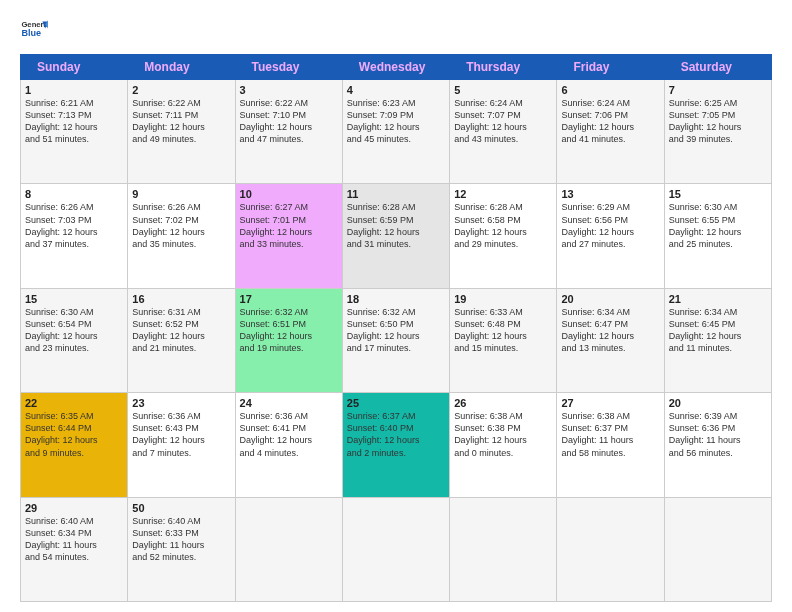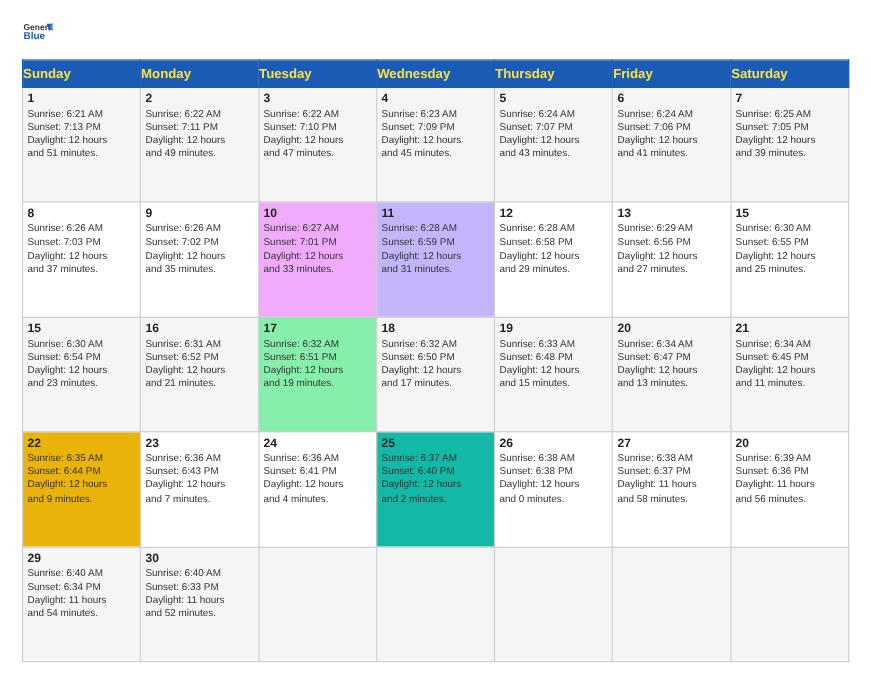--- a/index.html
+++ b/index.html
@@ -47,24 +47,24 @@
     }
     .calendar {
       flex: 1;
       border: 1px solid #ccc;
       border-collapse: collapse;
       width: 100%;
       table-layout: fixed;
     }
     .calendar thead tr th {
       background: #1a5bb5;
-      color: #fde047;
+      color: #f0abfc;
       font-size: 12px;
       font-weight: bold;
-      padding: 5px 0;
+      padding: 5px 16px;
       text-align: left;
       border: 1px solid #1a5bb5;
     }
     .calendar tbody tr td {
       vertical-align: top;
       font-size: 9.5px;
       color: #222;
       padding: 4px 4px;
       border: 1px solid #ccc;
       height: 80px;
@@ -163,21 +163,21 @@
             <div class="cell-text">Sunrise: 6:26 AM<br>Sunset: 7:03 PM<br>Daylight: 12 hours<br>and 37 minutes.</div>
           </td>
           <td style="background: rgb(255, 255, 255);">
             <span class="day-num">9</span>
             <div class="cell-text">Sunrise: 6:26 AM<br>Sunset: 7:02 PM<br>Daylight: 12 hours<br>and 35 minutes.</div>
           </td>
           <td style="background: #f0abfc;">
             <span class="day-num">10</span>
             <div class="cell-text">Sunrise: 6:27 AM<br>Sunset: 7:01 PM<br>Daylight: 12 hours<br>and 33 minutes.</div>
           </td>
-          <td style="background: #c4b5fd;">
+          <td style="background: #e5e5e5;">
             <span class="day-num">11</span>
             <div class="cell-text">Sunrise: 6:28 AM<br>Sunset: 6:59 PM<br>Daylight: 12 hours<br>and 31 minutes.</div>
           </td>
           <td style="background: rgb(255, 255, 255);">
             <span class="day-num">12</span>
             <div class="cell-text">Sunrise: 6:28 AM<br>Sunset: 6:58 PM<br>Daylight: 12 hours<br>and 29 minutes.</div>
           </td>
           <td style="background: rgb(255, 255, 255);">
             <span class="day-num">13</span>
             <div class="cell-text">Sunrise: 6:29 AM<br>Sunset: 6:56 PM<br>Daylight: 12 hours<br>and 27 minutes.</div>
@@ -246,21 +246,21 @@
             <span class="day-num">20</span>
             <div class="cell-text">Sunrise: 6:39 AM<br>Sunset: 6:36 PM<br>Daylight: 11 hours<br>and 56 minutes.</div>
           </td>
         </tr>
         <tr class="last-row">
           <td style="background: rgb(245, 245, 245);">
             <span class="day-num">29</span>
             <div class="cell-text">Sunrise: 6:40 AM<br>Sunset: 6:34 PM<br>Daylight: 11 hours<br>and 54 minutes.</div>
           </td>
           <td style="background: rgb(245, 245, 245);">
-            <span class="day-num">30</span>
+            <span class="day-num">50</span>
             <div class="cell-text">Sunrise: 6:40 AM<br>Sunset: 6:33 PM<br>Daylight: 11 hours<br>and 52 minutes.</div>
           </td>
           <td class="empty" style="background: rgb(245, 245, 245);"></td>
           <td class="empty" style="background: rgb(245, 245, 245);"></td>
           <td class="empty" style="background: rgb(245, 245, 245);"></td>
           <td class="empty" style="background: rgb(245, 245, 245);"></td>
           <td class="empty" style="background: rgb(245, 245, 245);"></td>
         </tr>
       </tbody>
   </table>

